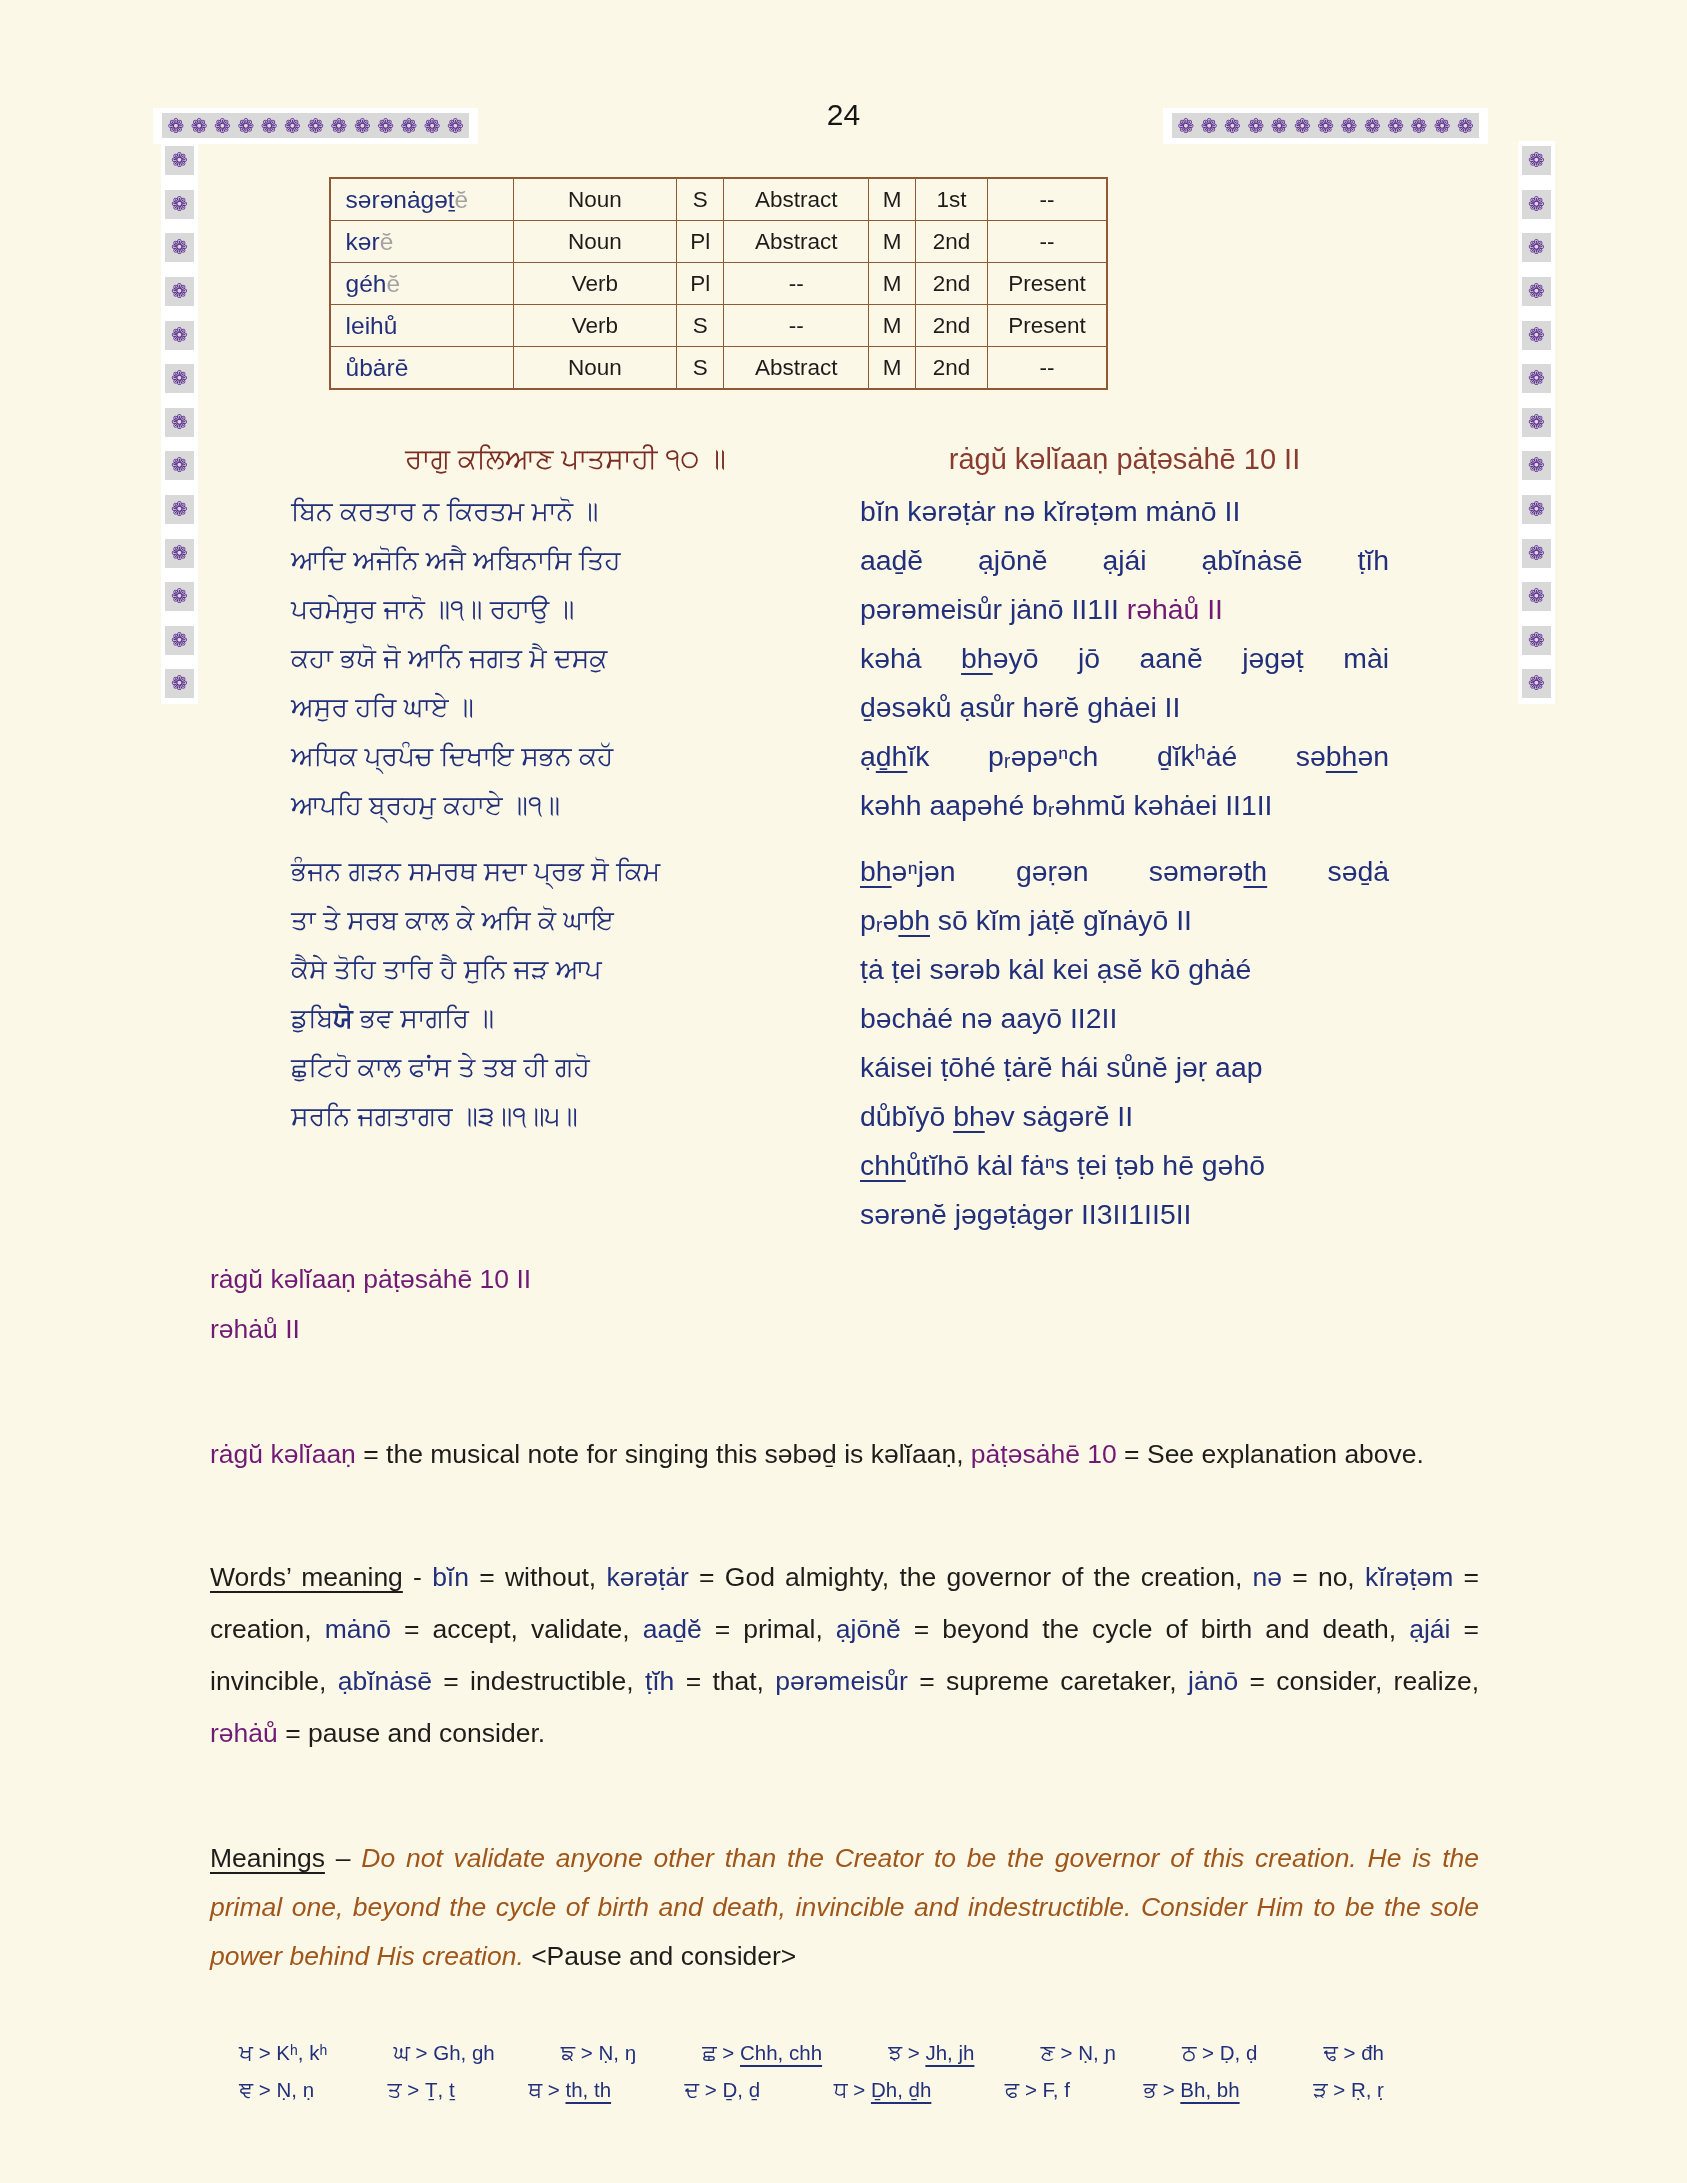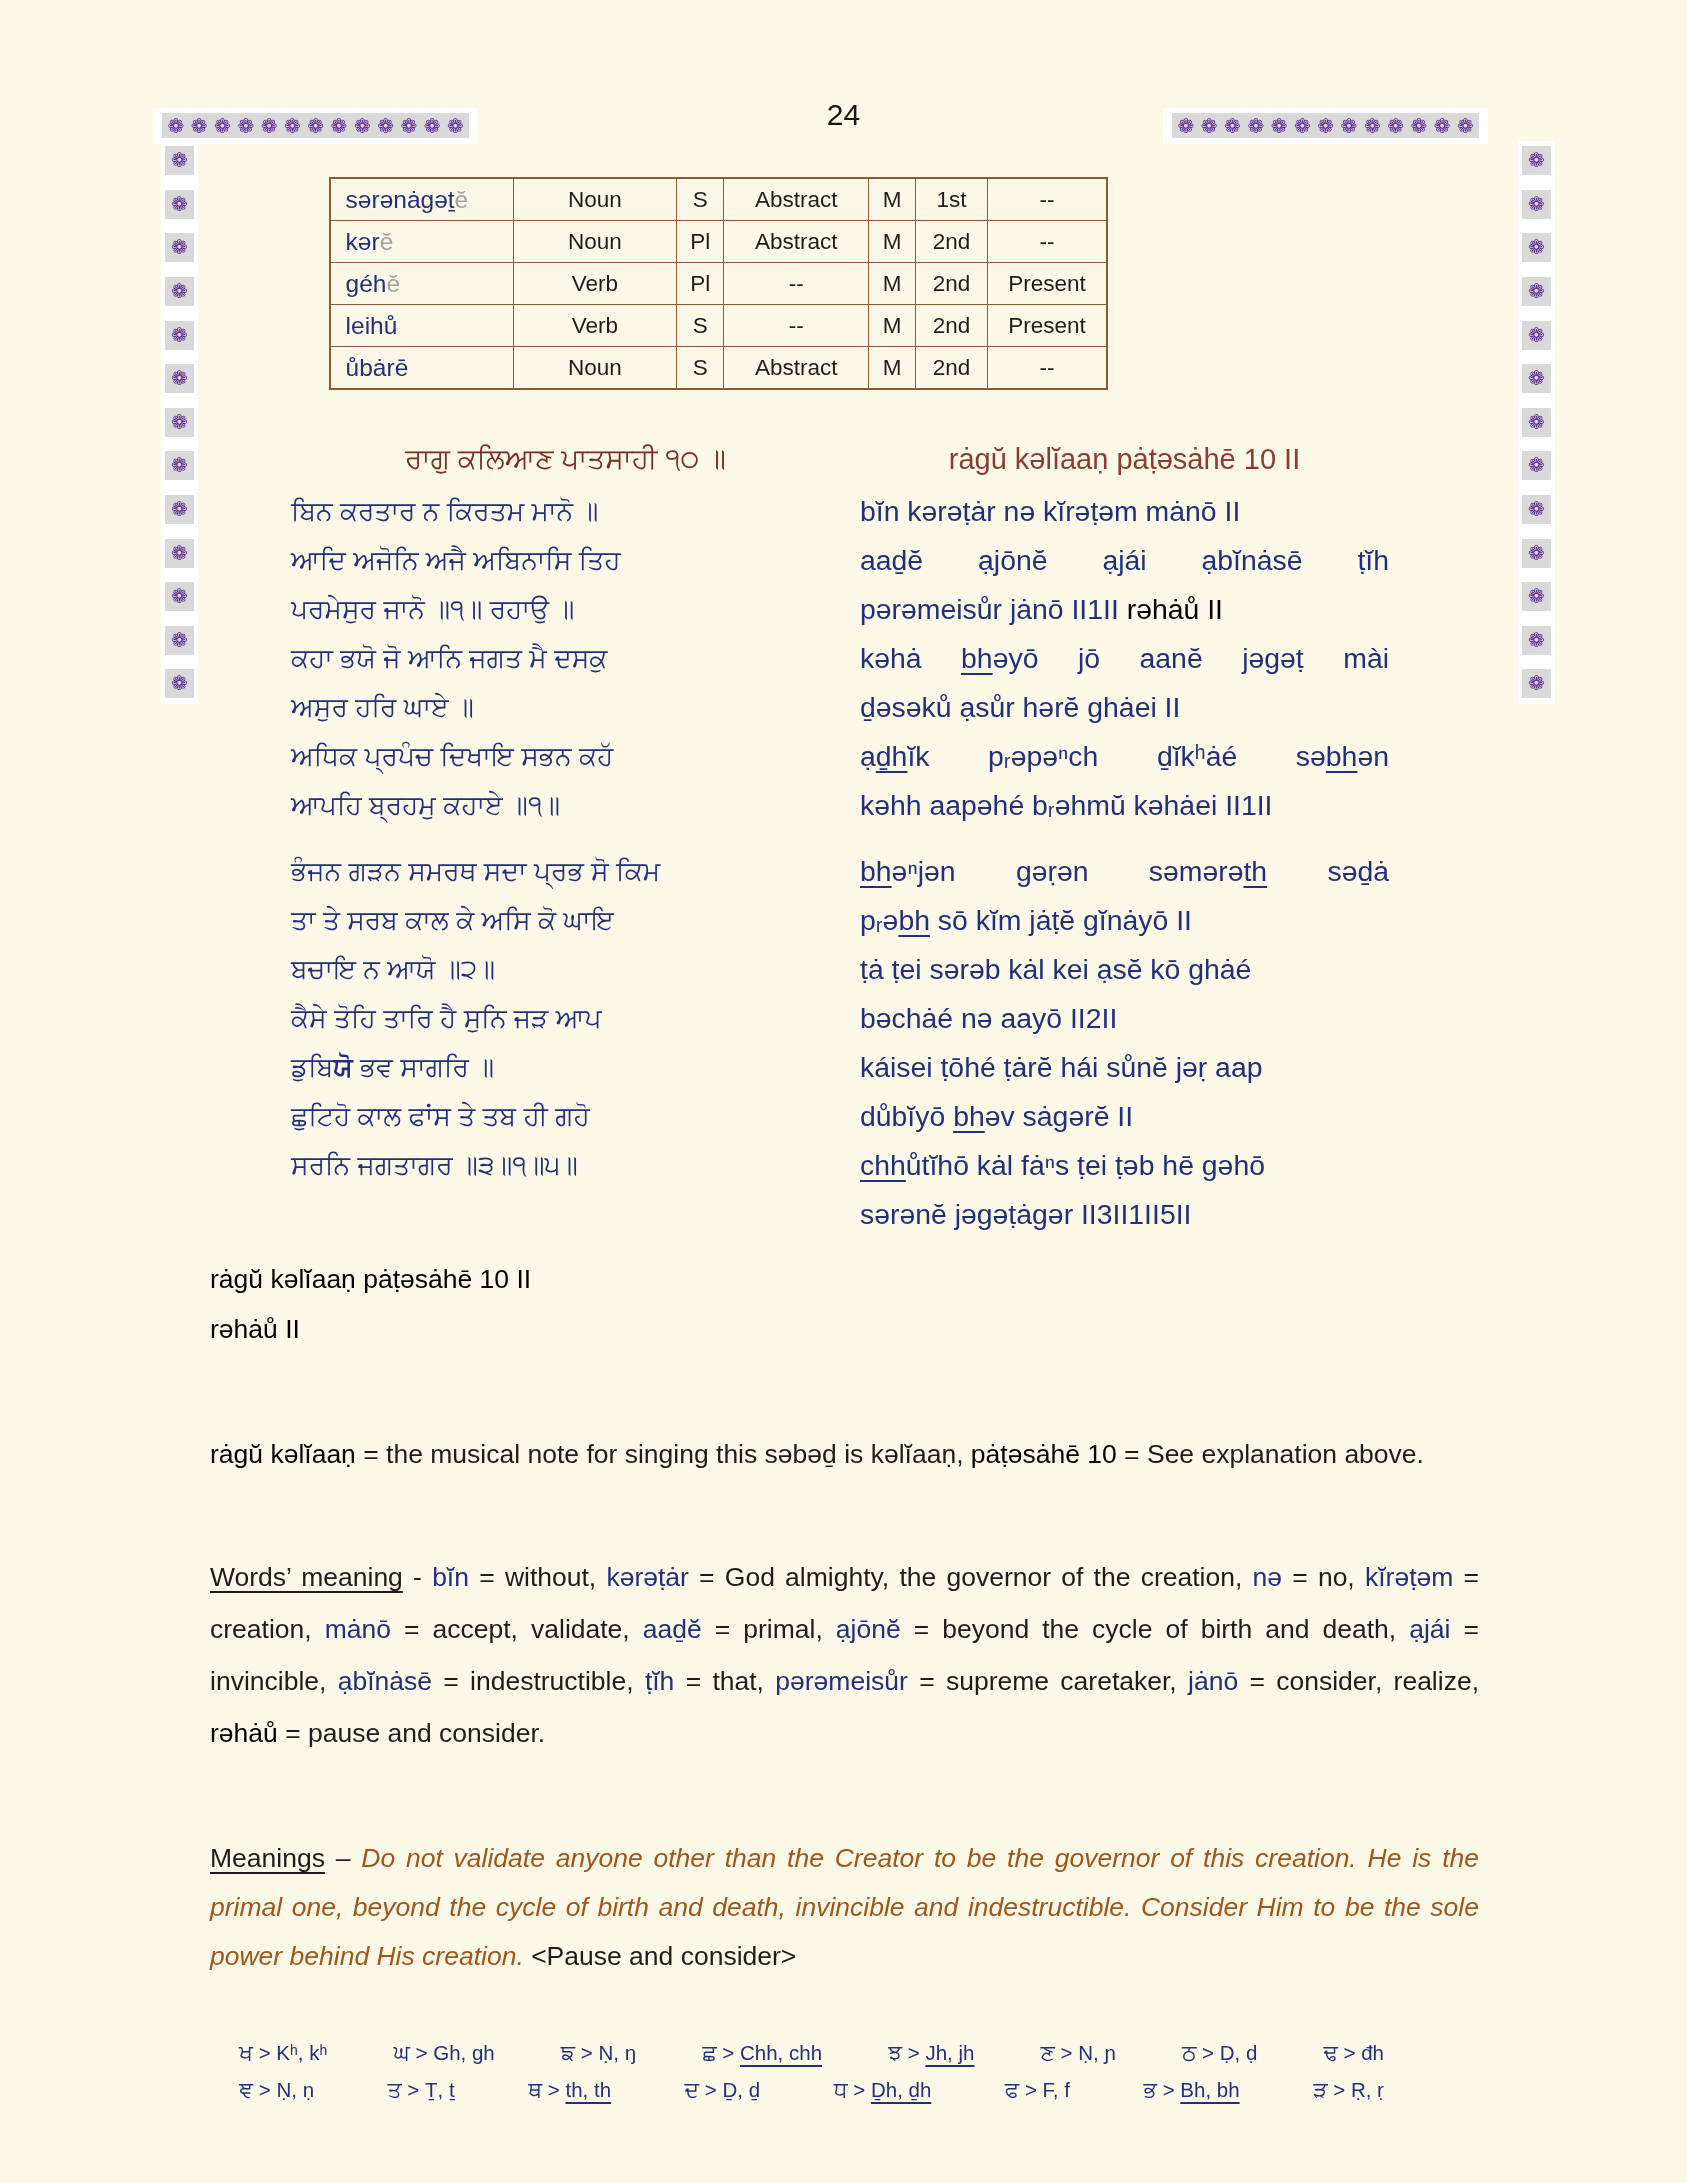--- a/index.html
+++ b/index.html
@@ -33,21 +33,21 @@
   .explain{top:1428px;line-height:52px;text-align:justify;}
   .words{top:1551px;width:1269px;line-height:52px;text-align:justify;}
   .meanings{top:1834px;width:1269px;line-height:49px;text-align:justify;}
   
   .legend{position:absolute;left:239px;top:2022px;width:1145px;color:#22307B;margin-top:12px;}
   .legend-row{display:flex;justify-content:space-between;font-size:20.5px;line-height:37px;}
   .legend-item .g{font-size:22px;}
   .legend-item .r.u{text-decoration:underline;text-underline-offset:4.6px;}
   
   .c-navy{color:#22307B;}
-  .c-red{color:#000000;}
+  .c-red{color:#701a75;}
   .c-black{color:#1F1D1B;}
   .c-brown{color:#A0561B;}
   .c-gray{color:#A2A2A2;}
   .seg.u{text-decoration:underline;text-underline-offset:5.3px;}
   .seg.b{font-weight:bold;}
   .seg.i{font-style:italic;}
 </style>
 </head>
 <body>
 
@@ -176,21 +176,20 @@
       <div class="g-lines">
           <div class="line"><span class="seg">ਬਿਨ ਕਰਤਾਰ  ਨ ਕਿਰਤਮ ਮਾਨੋ ॥</span></div>
           <div class="line"><span class="seg">ਆਦਿ ਅਜੋਨਿ ਅਜੈ ਅਬਿਨਾਸਿ  ਤਿਹ</span></div>
           <div class="line"><span class="seg">ਪਰਮੇਸੁਰ ਜਾਨੋ ॥੧॥ ਰਹਾਉ ॥</span></div>
           <div class="line"><span class="seg">ਕਹਾ ਭਯੋ ਜੋ ਆਨਿ ਜਗਤ ਮੈ  ਦਸਕੁ</span></div>
           <div class="line"><span class="seg">ਅਸੁਰ ਹਰਿ ਘਾਏ ॥</span></div>
           <div class="line"><span class="seg">ਅਧਿਕ ਪ੍ਰਪੰਚ ਦਿਖਾਇ ਸਭਨ ਕਹੱ</span></div>
           <div class="line"><span class="seg">ਆਪਹਿ ਬ੍ਰਹਮੁ ਕਹਾਏ ॥੧॥</span></div>
           <div class="line gap"><span class="seg">ਭੰਜਨ ਗੜਨ ਸਮਰਥ ਸਦਾ ਪ੍ਰਭ  ਸੋ ਕਿਮ</span></div>
           <div class="line"><span class="seg">ਤਾ ਤੇ ਸਰਬ ਕਾਲ ਕੇ ਅਸਿ ਕੋ  ਘਾਇ</span></div>
-          <div class="line"><span class="seg">ਬਚਾਇ ਨ ਆਯੋ ॥੨॥</span></div>
           <div class="line"><span class="seg">ਕੈਸੇ ਤੋਹਿ ਤਾਰਿ ਹੈ ਸੁਨਿ ਜੜ  ਆਪ</span></div>
           <div class="line"><span class="seg">ਡੁਬਿ</span><span class="seg b">ਯੋ</span><span class="seg"> ਭਵ ਸਾਗਰਿ ॥</span></div>
           <div class="line"><span class="seg">ਛੁਟਿਹੋ ਕਾਲ ਫਾਂਸ ਤੇ ਤਬ ਹੀ  ਗਹੋ</span></div>
           <div class="line"><span class="seg">ਸਰਨਿ ਜਗਤਾਗਰ ॥੩॥੧॥੫॥</span></div>
         </div>
     </div>
     <div class="t-col">
       <div class="t-heading">rȧgŭ kəlĭaaṇ pȧṭəsȧhē 10 II</div>
       <div class="t-lines">
           <div class="line"><span class="seg">bĭn kərəṭȧr nə kĭrəṭəm mȧnō II</span></div>

